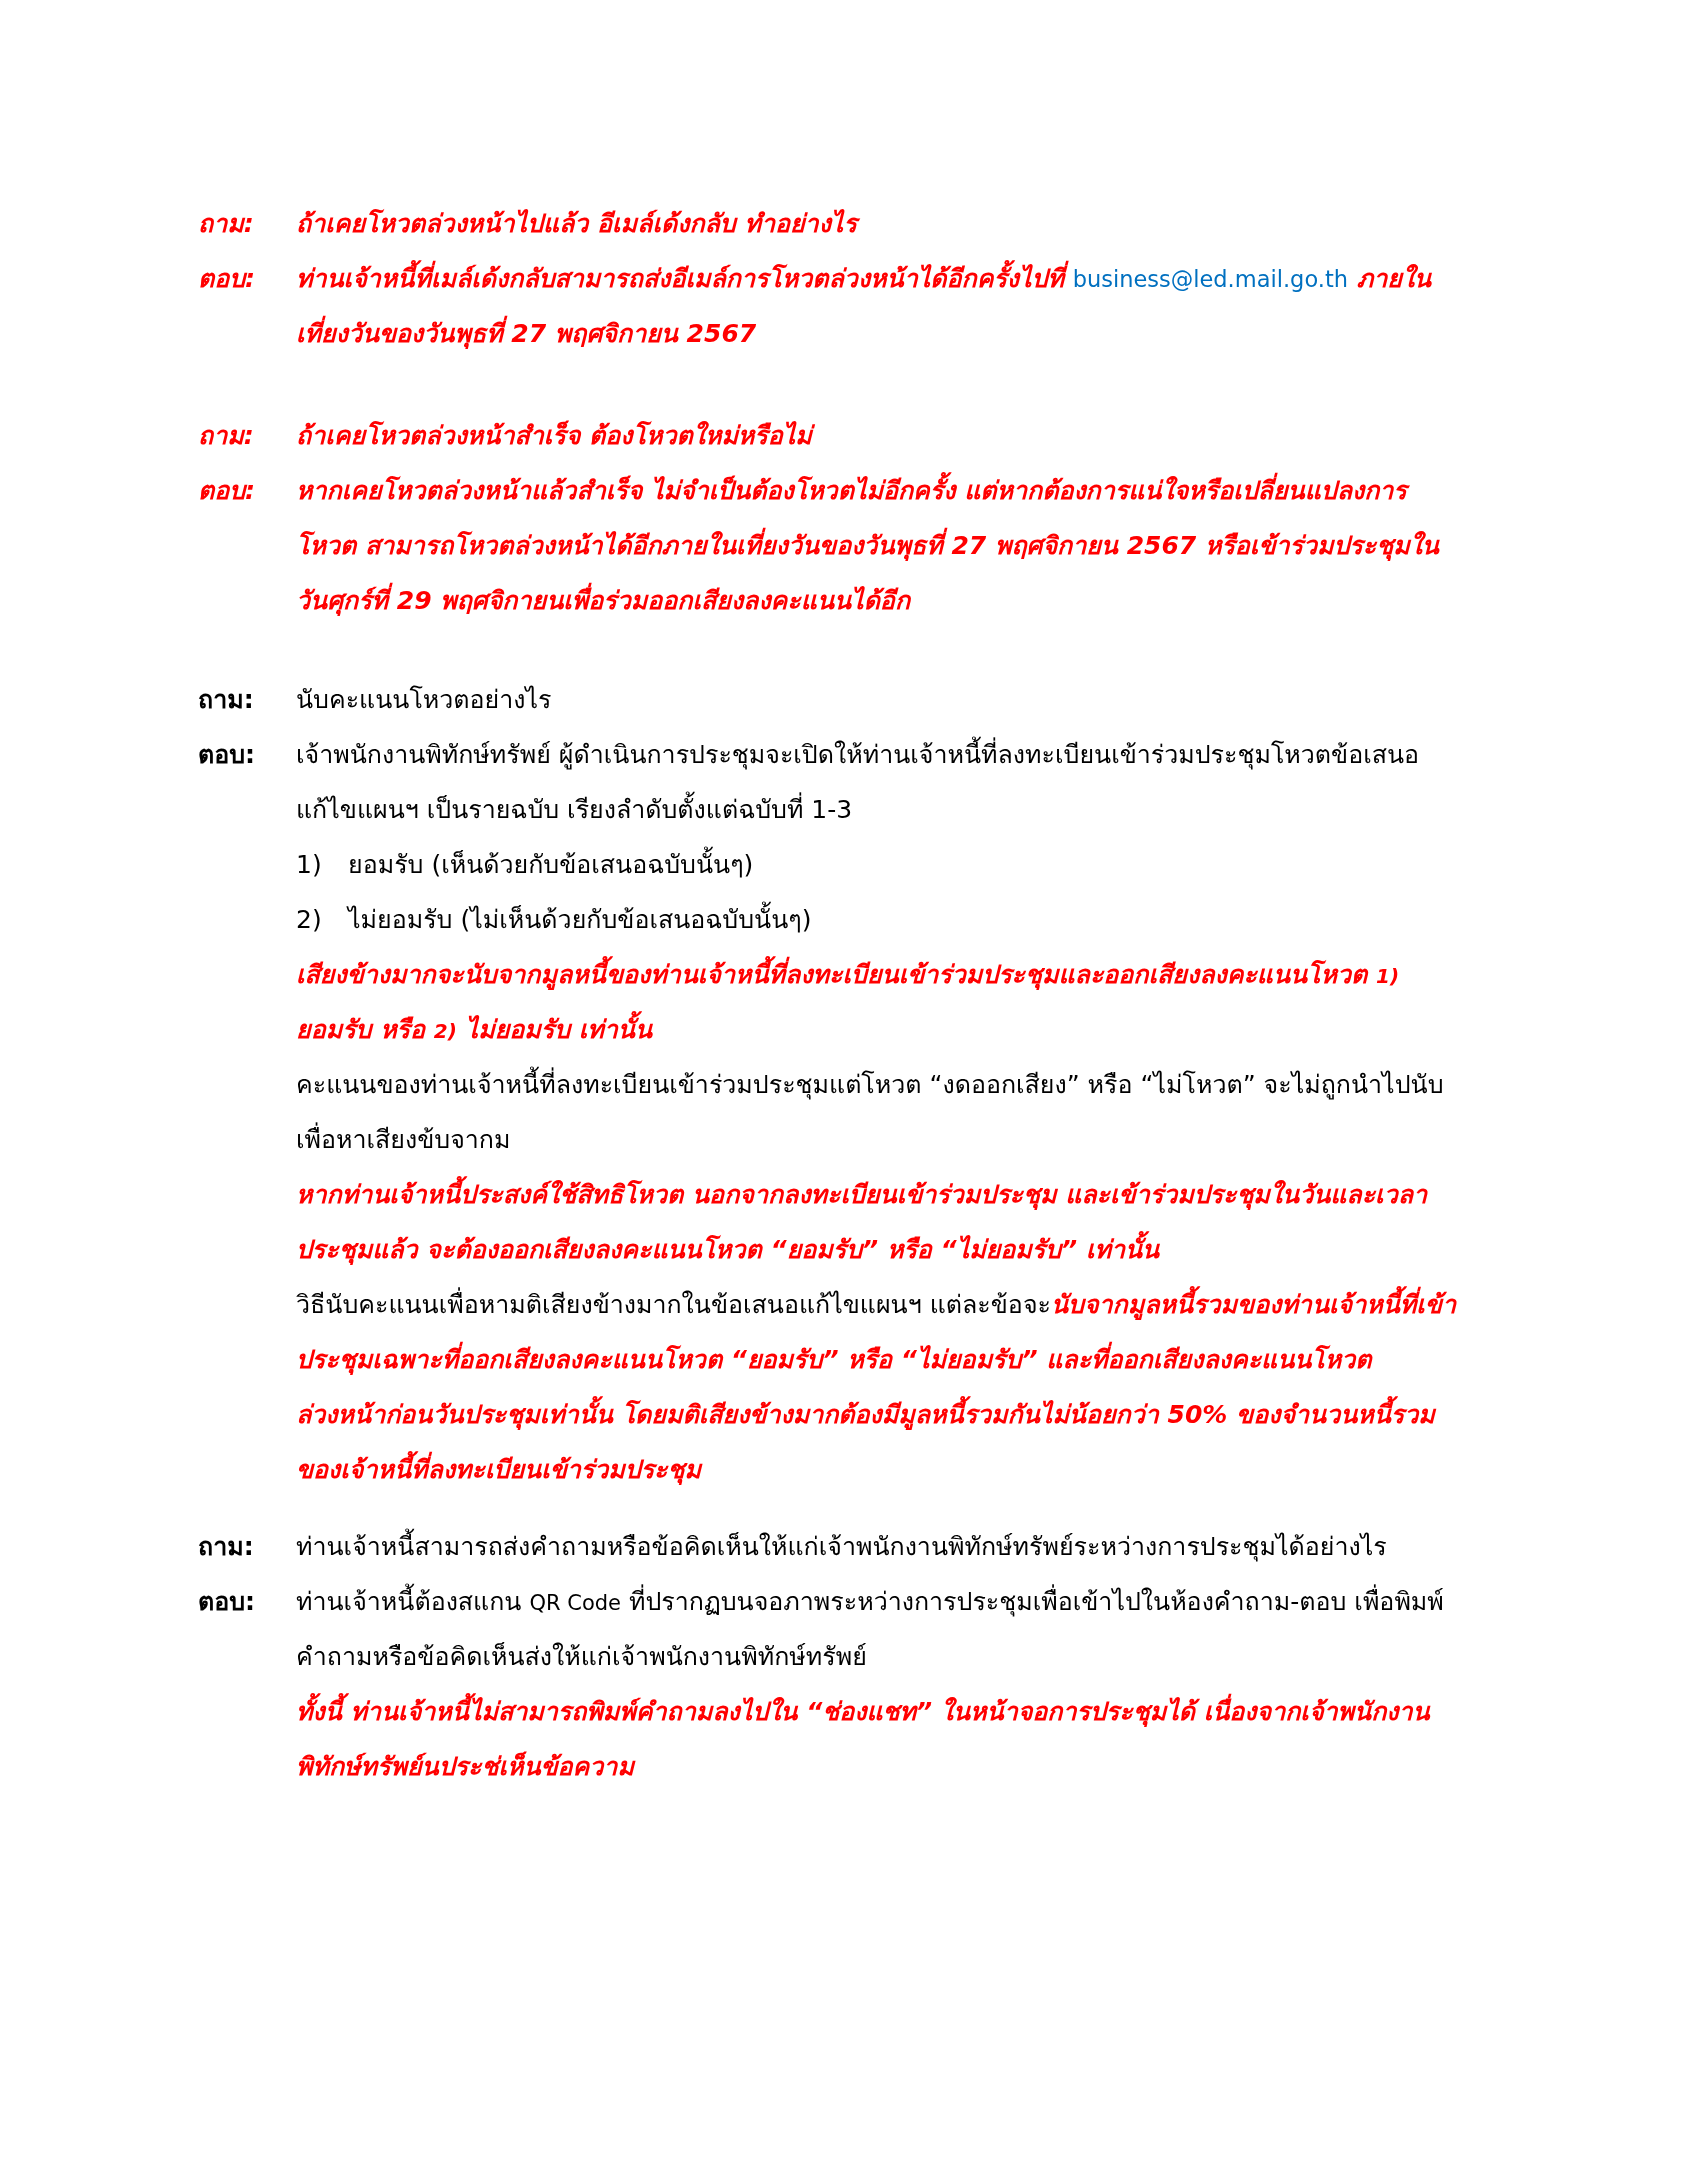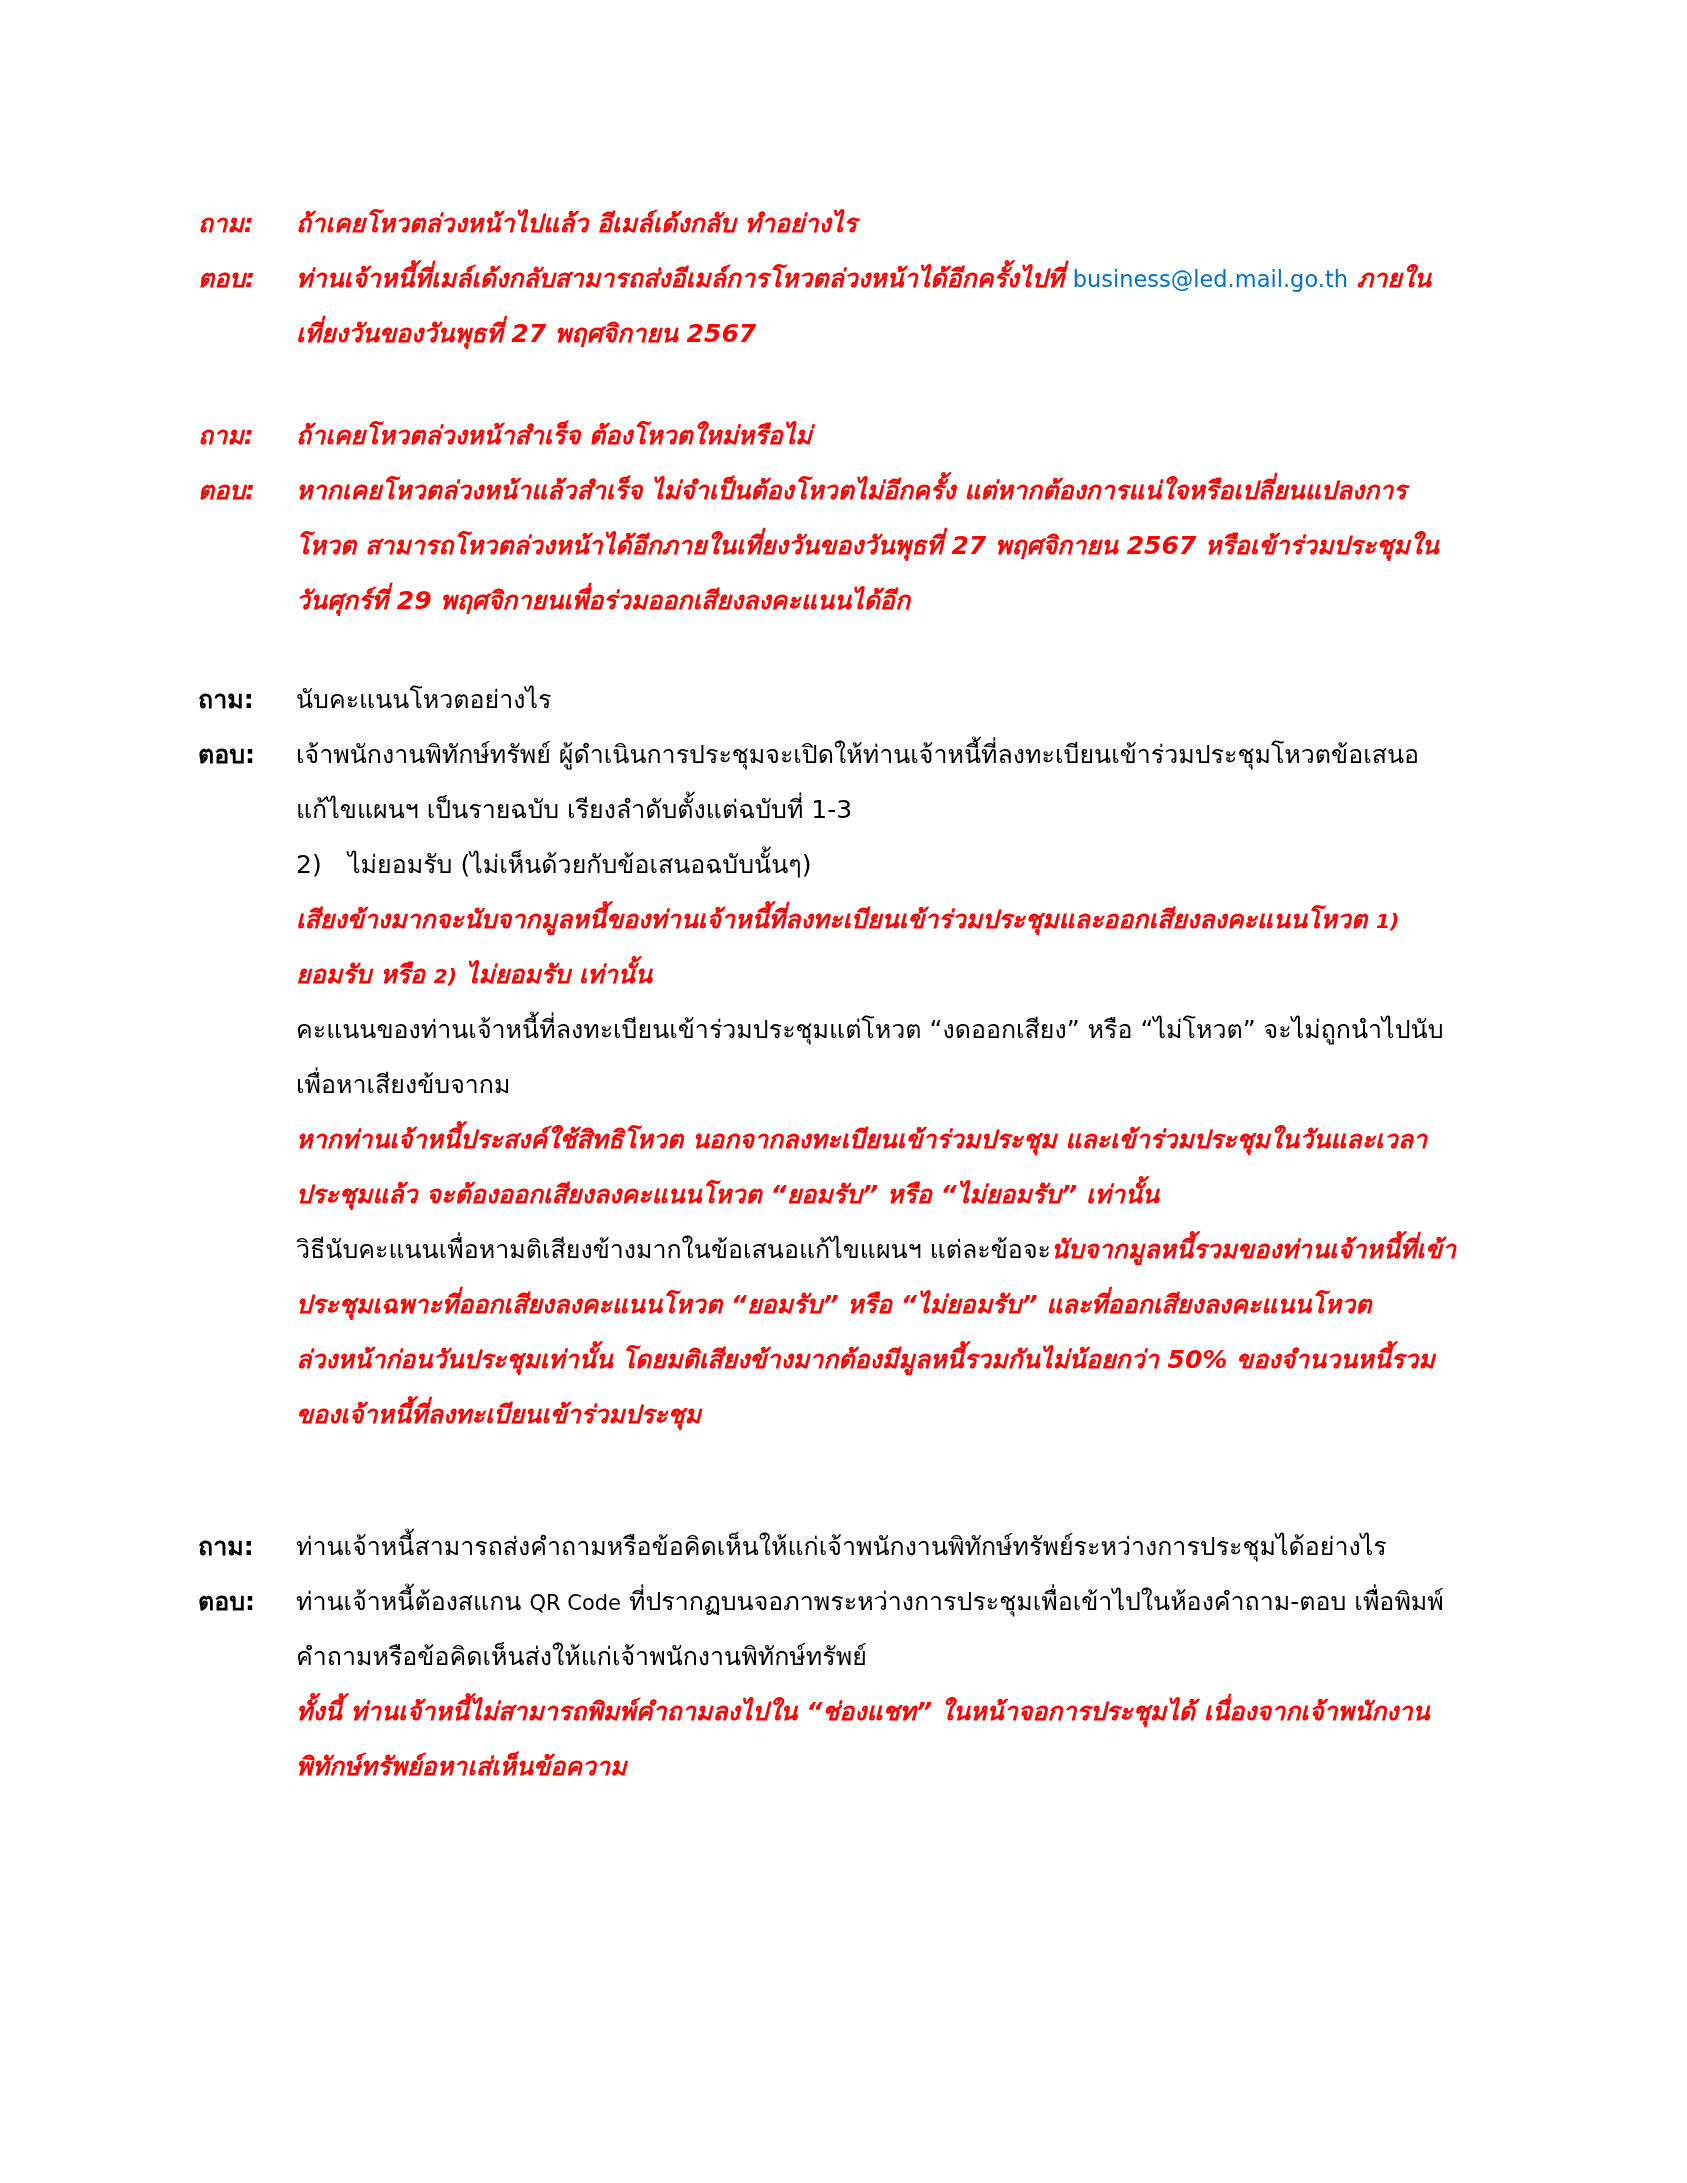--- a/index.html
+++ b/index.html
@@ -111,20 +111,23 @@
   <section class="qa" style="top:672px;">
     <div class="row">
       <span class="label">ถาม:</span>
       <span>นับคะแนนโหวตอย่างไร</span>
     </div>
     <div class="row">
       <span class="label">ตอบ:</span>
       <span class="line">เจ้าพนักงานพิทักษ์ทรัพย์ ผู้ดำเนินการประชุมจะเปิดให้ท่านเจ้าหนี้ที่ลงทะเบียนเข้าร่วมประชุมโหวตข้อเสนอ</span>
       <span class="line">แก้ไขแผนฯ เป็นรายฉบับ เรียงลำดับตั้งแต่ฉบับที่ 1-3</span>
       <span class="line">
+        <span class="list-num">1)</span><span>ยอมรับ (เห็นด้วยกับข้อเสนอฉบับนั้นๆ)</span>
+      </span>
+      <span class="line">
         <span class="list-num">2)</span><span>ไม่ยอมรับ (ไม่เห็นด้วยกับข้อเสนอฉบับนั้นๆ)</span>
       </span>
       <span class="line red ital bold">
         <span class="ul">เสียงข้างมากจะนับจากมูลหนี้ของท่านเจ้าหนี้ที่ลงทะเบียนเข้าร่วมประชุมและออกเสียงลงคะแนนโหวต</span><span class="ul"> </span><span class="ul small-num">1)</span>
       </span>
       <span class="line red ital bold">
         <span class="ul">ยอมรับ หรือ</span><span class="ul"> </span><span class="ul small-num">2)</span><span class="ul"> </span><span class="ul">ไม่ยอมรับ เท่านั้น</span>
       </span>
       <span class="line">คะแนนของท่านเจ้าหนี้ที่ลงทะเบียนเข้าร่วมประชุมแต่โหวต “งดออกเสียง” หรือ “ไม่โหวต” จะไม่ถูกนำไปนับ</span>
       <span class="line">เพื่อหาเสียงข้บจากม</span>
@@ -159,19 +162,19 @@
       <span class="line">
         <span>ท่านเจ้าหนี้ต้องสแกน</span>
         <span style="font-size:21px;">QR Code</span>
         <span>ที่ปรากฏบนจอภาพระหว่างการประชุมเพื่อเข้าไปในห้องคำถาม-ตอบ เพื่อพิมพ์</span>
       </span>
       <span class="line">คำถามหรือข้อคิดเห็นส่งให้แก่เจ้าพนักงานพิทักษ์ทรัพย์</span>
       <span class="line red ital bold">
         <span class="ul">ทั้งนี้ ท่านเจ้าหนี้ไม่สามารถพิมพ์คำถามลงไปใน “ช่องแชท” ในหน้าจอการประชุมได้ เนื่องจากเจ้าพนักงาน</span>
       </span>
       <span class="line red ital bold">
-        <span class="ul">พิทักษ์ทรัพย์อหาเส่เห็นข้อความ</span>
+        <span class="ul">พิทักษ์ทรัพย์นประช่เห็นข้อความ</span>
       </span>
     </div>
   </section>
 
 </div>
 
 
 </body></html>

